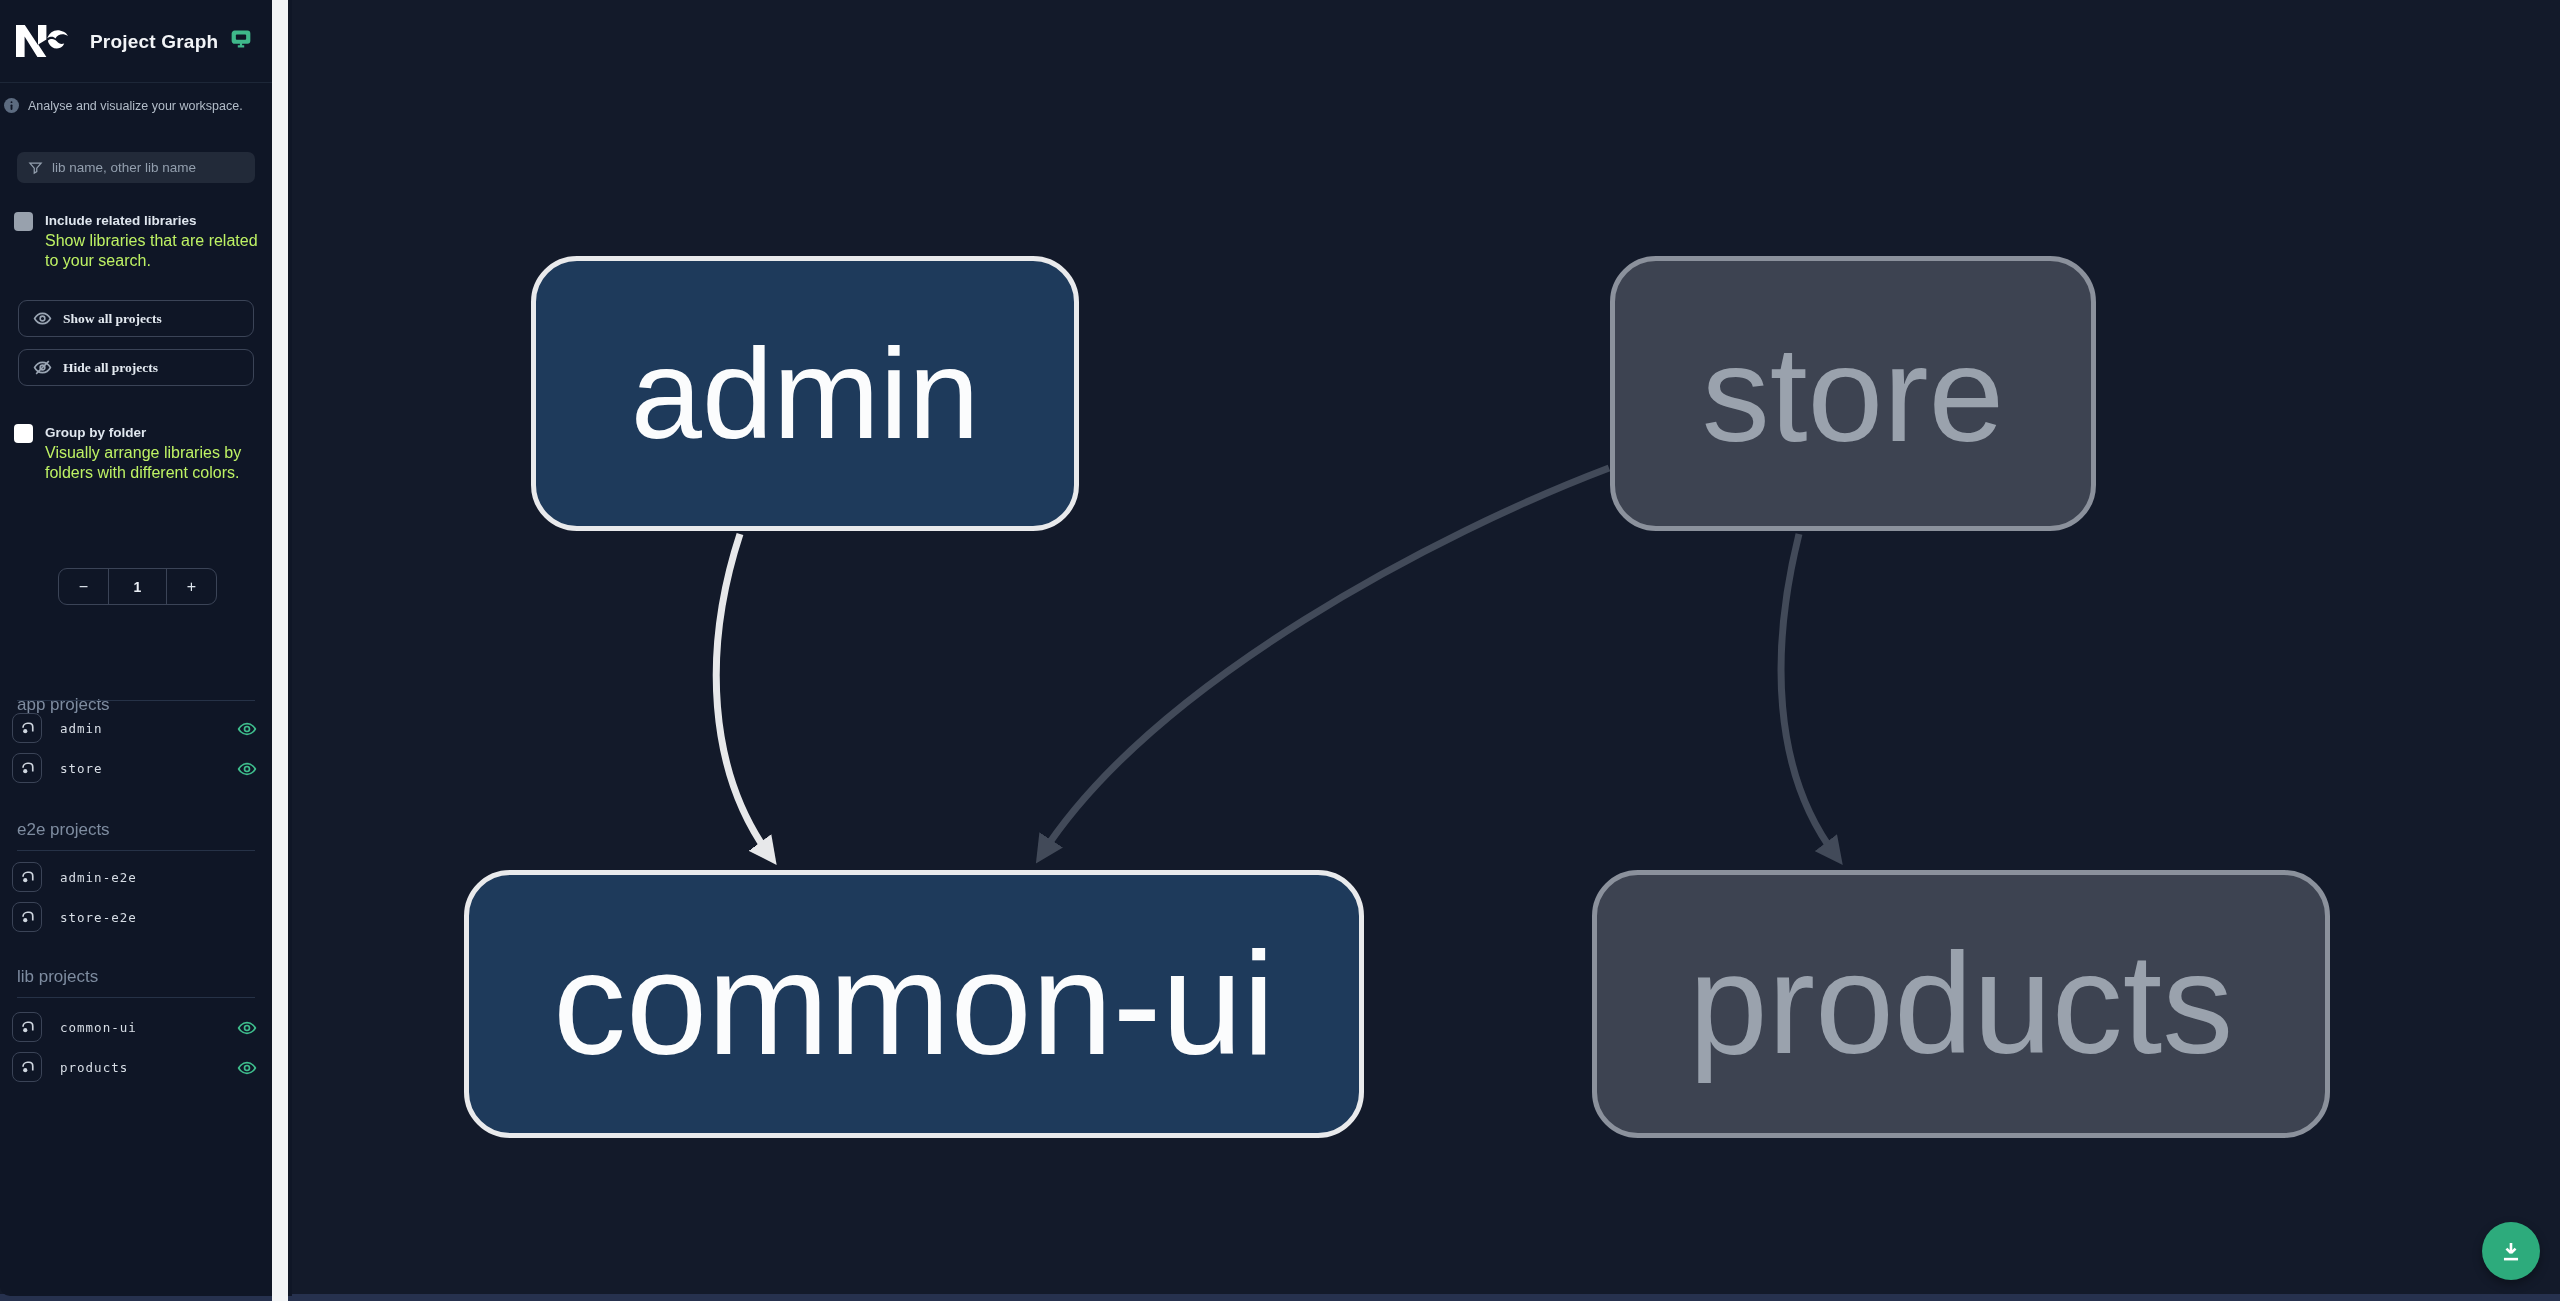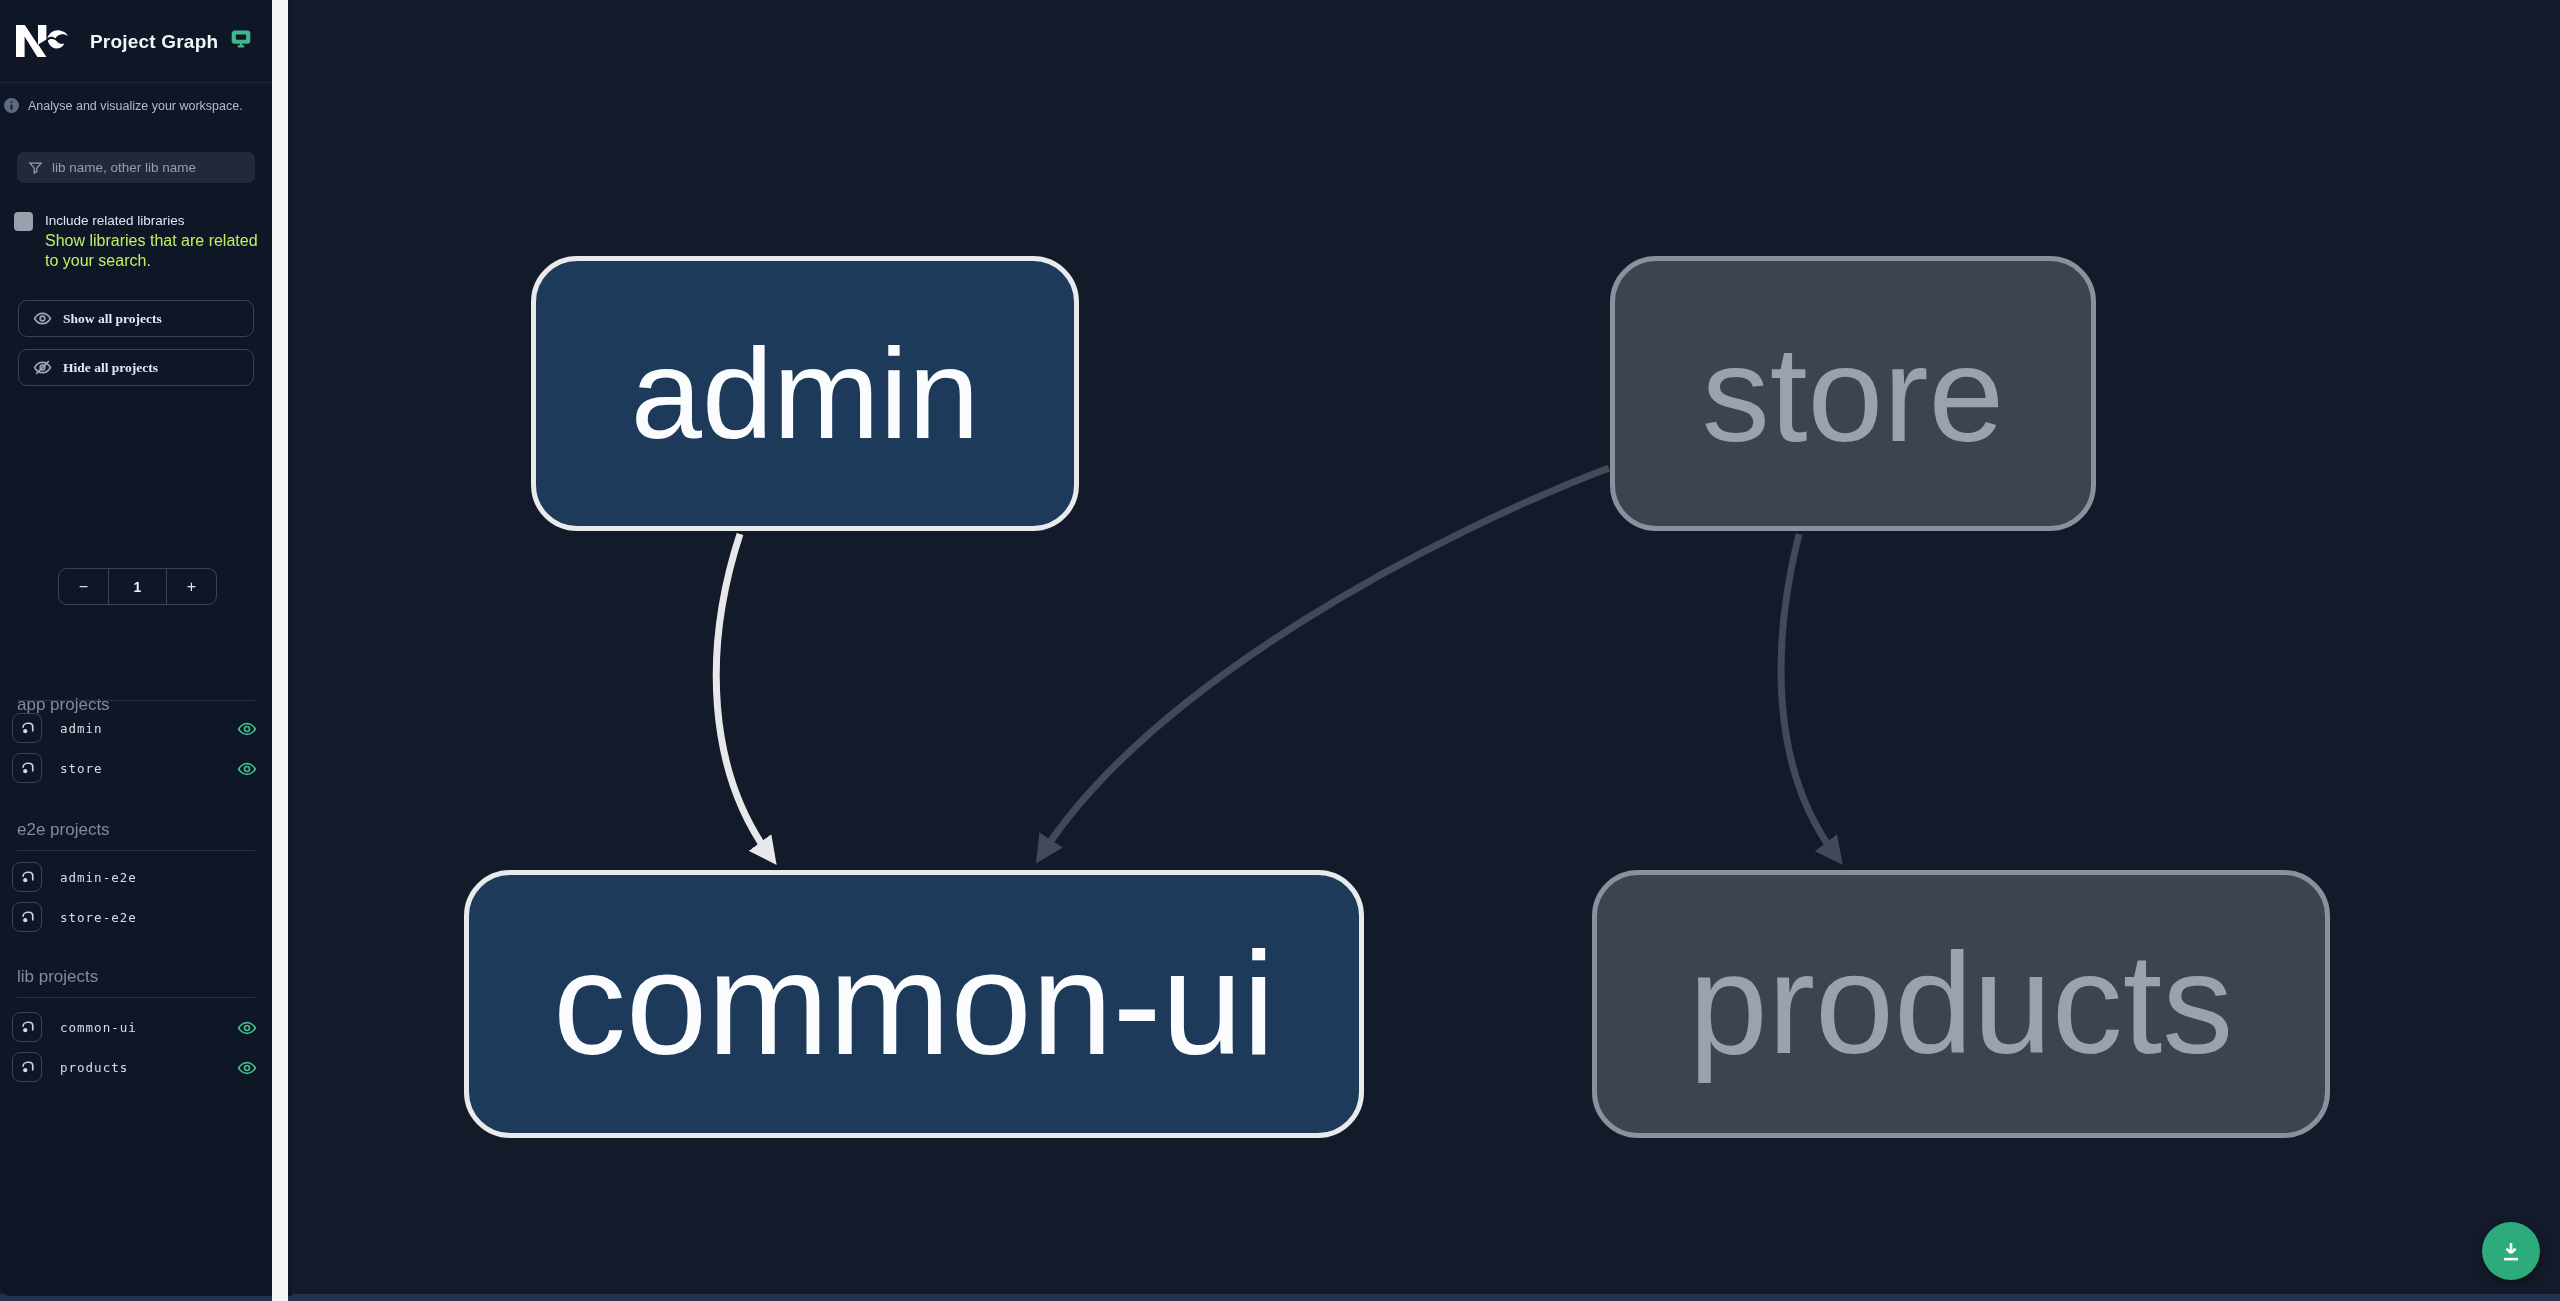--- a/index.html
+++ b/index.html
@@ -58,21 +58,21 @@
     font-family:"Liberation Sans",sans-serif; font-size:13.5px; color:#dfe6ee;
   }
   .search-box input::placeholder { color:#939fae; }
 
   .opt { position:absolute; left:14px; width:244px; }
   .opt .cb { position:absolute; left:0; top:1px; width:19px; height:19px; border-radius:4px; cursor:pointer;
              display:flex; align-items:center; justify-content:center; }
   .cb.gray  { background:#98a1ad; }
   .cb.white { background:#ffffff; }
   .cb.green { background:#2ba87c; }
-  .opt .lbl  { display:block; margin-left:31px; font-size:13.5px; font-weight:400; color:#dfe6ee; line-height:20px; }
+  .opt .lbl  { display:block; margin-left:31px; font-size:13.5px; font-weight:700; color:#dfe6ee; line-height:20px; }
   .opt .desc { display:block; margin-left:31px; width:214px; font-size:16px; color:#bef264; line-height:20px; }
 
   .sb-btn {
     position:absolute; left:18px; width:236px; height:37px;
     background:transparent; border:1px solid #3b4457; border-radius:9px;
     display:flex; align-items:center; gap:11px; padding-left:14px; cursor:pointer;
     color:#9aa5b3;
     font-family:Liberation Serif, serif;
   }
   .sb-btn .blabel { font-size:13.5px; font-weight:700; color:#e3e9f0; }
@@ -205,20 +205,25 @@
 
   <button class="sb-btn" style="top:349px">
     <svg width="19" height="19" viewBox="0 0 24 24" fill="none" stroke="currentColor" stroke-width="2">
       <path d="M2 12s3.5-6.5 10-6.5S22 12 22 12s-3.5 6.5-10 6.5S2 12 2 12z"></path>
       <circle cx="12" cy="12" r="3"></circle>
       <path d="M4 20 20 4"></path>
     </svg>
     <span class="blabel">Hide all projects</span>
   </button>
 
+  <div class="opt" style="top:423px">
+    <div class="cb white"></div>
+    <span class="lbl">Group by folder</span>
+    <span class="desc">Visually arrange libraries by folders with different colors.</span>
+  </div>
 
 
   <div class="stepper">
     <button>−</button>
     <div class="val">1</div>
     <button>+</button>
   </div>
 
   <div class="sec-title" style="top:695px">app projects</div>
   <div class="sec-divider" style="top:700px"></div>

